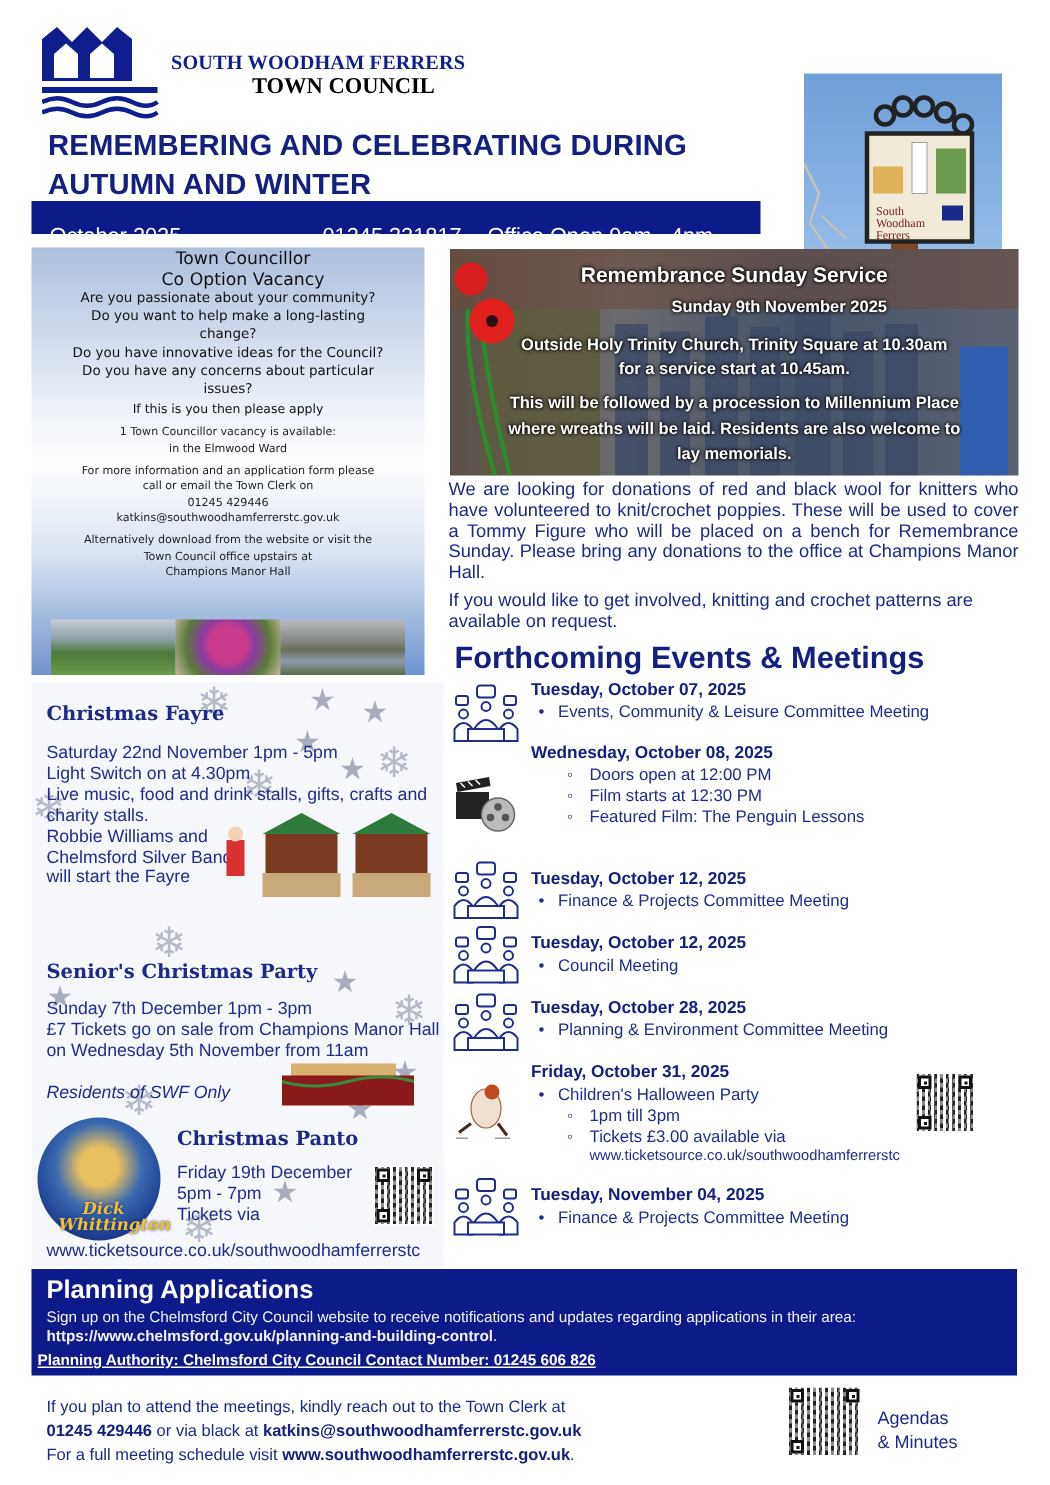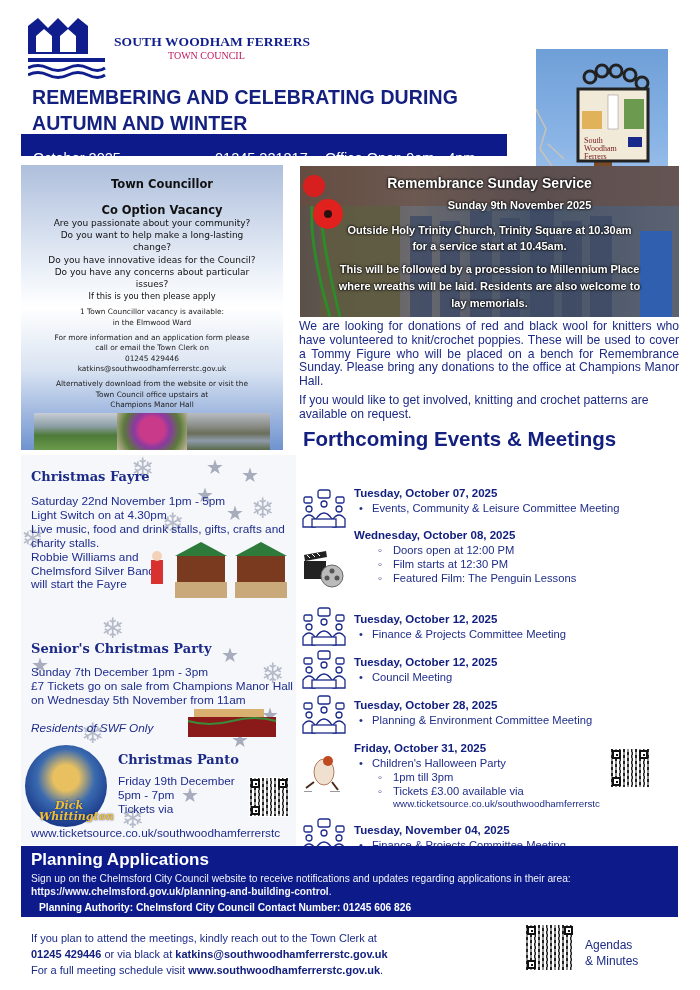--- a/index.html
+++ b/index.html
@@ -5,52 +5,52 @@
   * { box-sizing: border-box; margin: 0; padding: 0; }
   html, body { width: 700px; height: 990px; background: #ffffff; overflow: hidden; }
   body { position: relative; font-family: "Liberation Sans", sans-serif; color: #1b2a7a; }
 
   .abs { position: absolute; }
 
   
   #logo { left: 28px; top: 18px; width: 245px; height: 62px; }
   #logo svg { position: absolute; left: 0; top: 0; }
   .logo-line1 { position: absolute; left: 86px; top: 16px; font-family: "Liberation Serif", serif; font-weight: bold; font-size: 13.5px; color: #0f1e8c; letter-spacing: 0.1px; white-space: nowrap; }
-  .logo-line2 { position: absolute; left: 140px; top: 32px; font-family: "Liberation Serif", serif; font-weight: normal; font-size: 10px; color: #be185d; white-space: nowrap; }
+  .logo-line2 { position: absolute; left: 140px; top: 32px; font-family: "Liberation Serif", serif; font-weight: bold; font-size: 15px; color: #000000; white-space: nowrap; }
 
   #main-title { left: 32px; top: 84px; width: 480px; font-weight: bold; font-size: 19.5px; line-height: 26px; color: #13207f; letter-spacing: 0.1px; }
 
   #info-band { left: 21px; top: 134px; width: 486px; height: 22px; background: #0c1a8a; color: #fff; font-size: 14.5px; }
   #info-band span { position: absolute; top: 16px; white-space: nowrap; }
 
   #sign-photo { left: 536px; top: 1px; width: 132px; height: 157px; background: linear-gradient(180deg, #6f9fd8 0%, #8bb5e6 60%, #a8c8ec 100%); overflow: hidden; margin-top: 48px; }
 
   
   #cooption { left: 21px; top: 165px; width: 262px; height: 285px; background: linear-gradient(180deg, #aebfdc 0%, #e8eef7 35%, #ffffff 50%, #d9e3f2 72%, #6f93cf 100%); text-align: center; color: #111; font-family: "DejaVu Sans", sans-serif; }
-  #cooption .h1 { font-weight: bold; font-size: 11.5px; line-height: 14px; padding-top: 12px; margin-left: 20px; }
+  #cooption .h1 { font-weight: normal; font-size: 11.5px; line-height: 14px; padding-top: 0px; margin-left: 20px; }
   #cooption .q { font-size: 9px; line-height: 12.2px; }
   #cooption .small { font-size: 7.4px; line-height: 10.3px; color: #222; }
   #cooption .gap { height: 5px; }
   #cooption .photos { position: absolute; left: 13px; top: 248px; width: 236px; height: 37px; display: flex; }
   #cooption .photos div { height: 100%; }
 
   
   #remembrance { left: 300px; top: 166px; width: 379px; height: 151px; background: linear-gradient(90deg, #5a5048 0%, #6b6a6e 30%, #475468 60%, #5b6272 100%); overflow: hidden; }
   #remembrance .txt { position: absolute; left: 0; width: 100%; text-align: center; color: #fff; font-weight: bold; text-shadow: 0 0 3px #000, 0 0 2px #000; }
   #rem-title { top: 9px; font-size: 14px; }
   #rem-date { top: 33px; font-size: 11px; left: 30px !important; }
   #rem-loc { top: 56px; font-size: 11px; line-height: 16px; padding: 0 40px; }
   #rem-proc { top: 95px; font-size: 11px; line-height: 17px; padding: 0 30px; }
 
   #wool-para { left: 299px; top: 320px; width: 380px; font-size: 12.2px; line-height: 13.8px; color: #1c2a86; text-align: justify; }
   #pattern-para { left: 299px; top: 394px; width: 380px; font-size: 12.2px; line-height: 13.8px; color: #1c2a86; }
 
   #events-heading { left: 303px; top: 427px; font-weight: bold; font-size: 20.5px; color: #13207f; white-space: nowrap; }
 
-  .event { position: absolute; left: 300px; width: 385px; margin-top: 33px; }
+  .event { position: absolute; left: 300px; width: 385px; }
   .event .ico { position: absolute; left: 2px; top: 2px; width: 44px; height: 40px; }
   .event .date { position: absolute; left: 54px; top: 0; font-weight: bold; font-size: 11.5px; color: #13207f; white-space: nowrap; }
   .event ul { position: absolute; left: 59px; top: 14px; list-style: none; font-size: 11.2px; color: #1f2d88; }
   .event li { position: relative; padding-left: 13px; line-height: 14px; white-space: nowrap; }
   .event li::before { content: "\2022"; position: absolute; left: 0; top: 0; }
   .event li.sub { padding-left: 34px; }
   .event li.sub::before { content: "\25E6"; left: 19px; }
   .event .url { position: absolute; left: 93px; font-size: 9.8px; color: #1f2d88; white-space: nowrap; }
 
   .qr { position: absolute; background:
@@ -68,21 +68,21 @@
   #xmas { left: 21px; top: 455px; width: 275px; height: 390px; background: #f6f7fb; overflow: hidden; }
   .snow { position: absolute; color: #b4bac8; font-size: 28px; line-height: 1; }
   .star { position: absolute; color: #a7adbd; font-size: 20px; line-height: 1; }
   .xtitle { position: absolute; font-family: "DejaVu Serif", serif; font-weight: bold; color: #1b2a86; font-size: 13px; white-space: nowrap; }
   .xtext { position: absolute; color: #1e2c8c; font-size: 11.8px; line-height: 13.6px; }
 
   
   #planning { left: 21px; top: 846px; width: 657px; height: 71px; background: #0c1a8a; color: #fff; }
   #plan-title { position: absolute; left: 10px; top: 4px; font-size: 17px; font-weight: bold; }
   #plan-text { position: absolute; left: 10px; top: 27px; width: 645px; font-size: 10.2px; line-height: 12.5px; color: #f2f3fa; }
-  #plan-auth { position: absolute; left: 18px; top: 56px; font-size: 10.2px; font-weight: bold; }
+  #plan-auth { position: absolute; left: 4px; top: 56px; font-size: 10.2px; font-weight: bold; text-decoration: underline; }
 
   #footer-text { left: 31px; top: 930px; font-size: 11px; line-height: 16px; color: #1b2a86; }
   #footer-text b { color: #13207f; }
   #agendas { left: 585px; top: 937px; font-size: 12px; line-height: 16px; color: #1b2a86; }
 </style>
 </head>
 <body>
 
 <div id="logo" class="abs">
   <svg width="80" height="62" viewBox="0 0 80 62">

